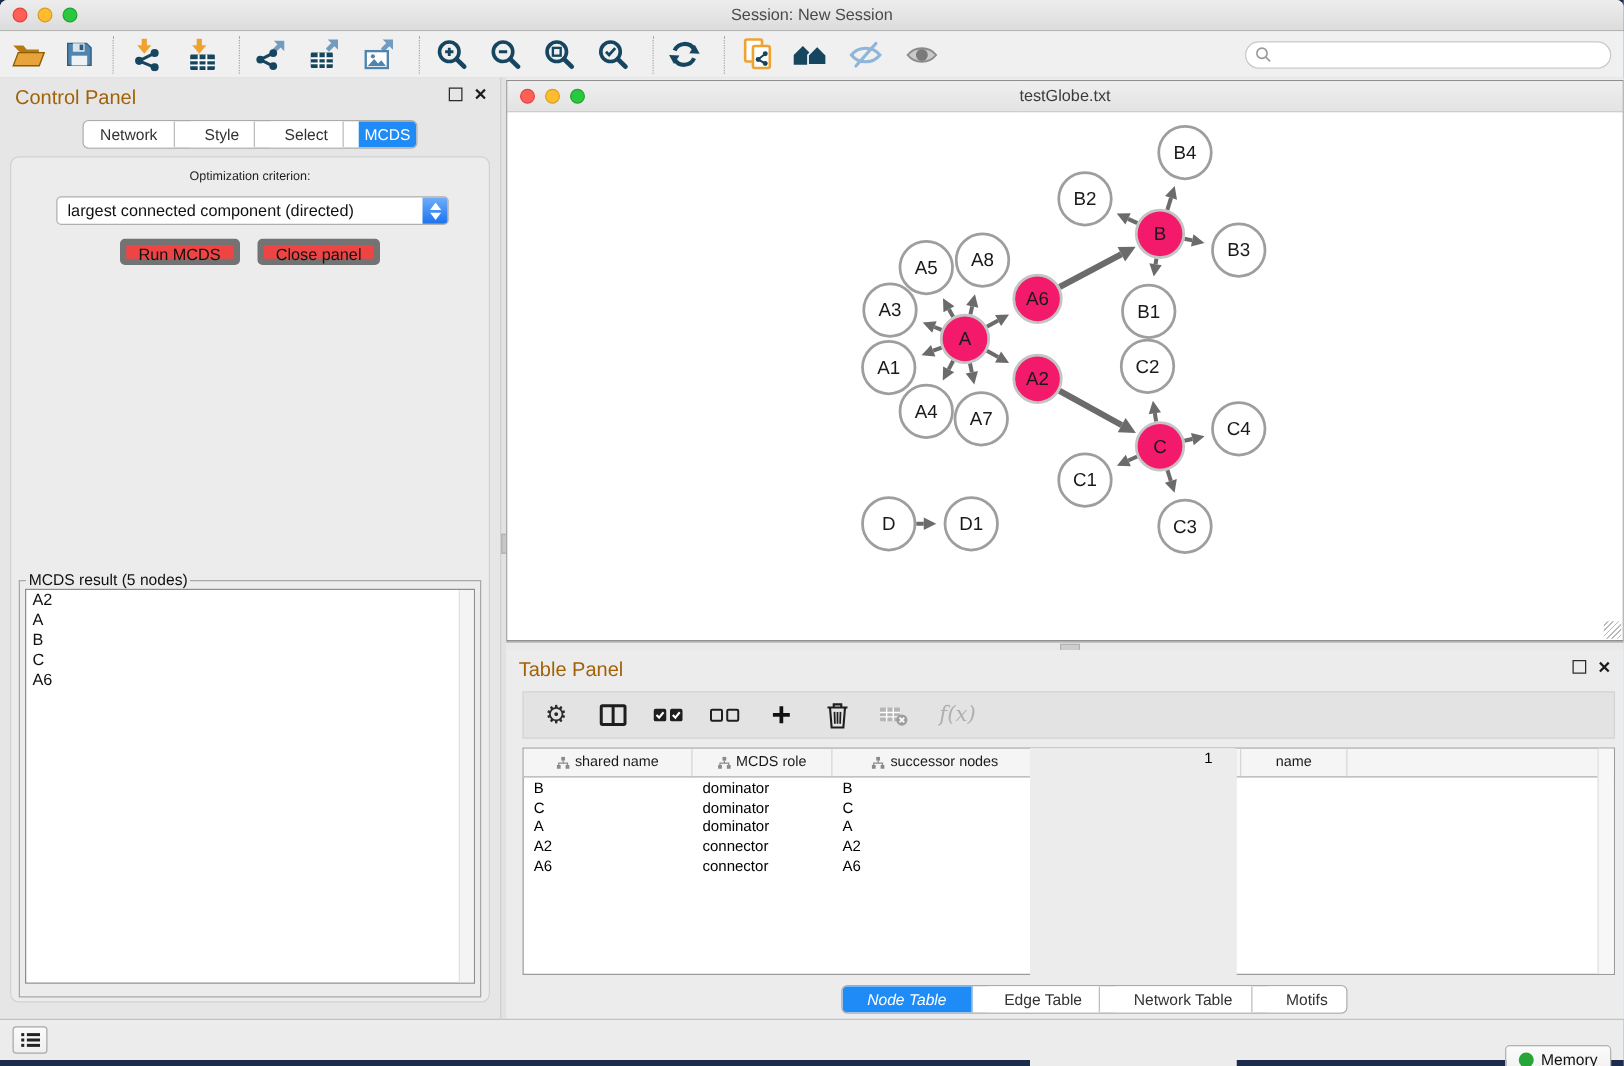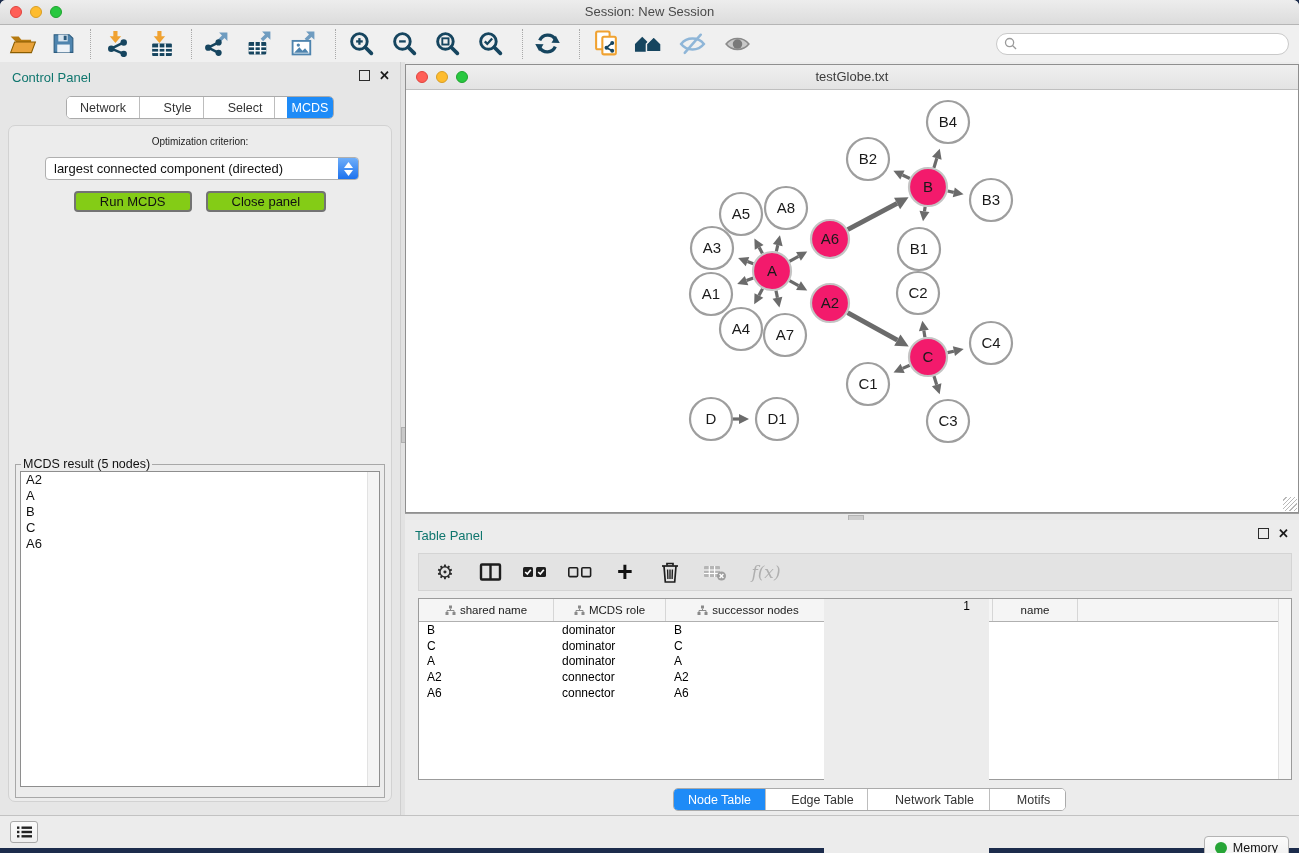--- a/index.html
+++ b/index.html
@@ -20,37 +20,37 @@
   .search{margin-left:auto;margin-right:10px;width:293px;height:22px;background:#fff;border:1px solid #C9C9C9;border-radius:12px;display:flex;align-items:center;padding-left:7px;box-sizing:border-box;}
   .search input{border:none;outline:none;flex:1;font-size:12px;background:transparent;margin-left:4px;}
   
   .main{position:absolute;left:0;top:62px;right:0;height:753px;background:#E6E6E6;}
   .sidebar{position:absolute;left:0;top:0;width:400px;height:753px;background:#E6E6E6;}
   .vdivider{position:absolute;left:400px;top:0;width:5px;height:753px;background:#E2E2E2;border-left:1px solid #CFCFCF;box-sizing:border-box;}
   .vdivider .grip{position:absolute;left:0px;top:365px;width:4px;height:14px;background:#C8C8C8;border:1px solid #AFAFAF;}
   .right{position:absolute;left:405px;top:0;width:894px;height:753px;background:#ECECEC;}
   
   .panel-header{position:absolute;left:0;top:0;right:0;height:28px;}
-  .panel-title{position:absolute;left:12px;top:8px;font-size:13px;color:#0f766e;}
+  .panel-title{position:absolute;left:12px;top:8px;font-size:16px;color:#a16207;}
   .panel-btns{position:absolute;right:10px;top:8px;display:flex;gap:9px;align-items:center;}
   .floatbox{width:9px;height:9px;border:1.5px solid #2B2B2B;display:inline-block;}
   .closex{font-size:13px;font-weight:700;color:#1a1a1a;line-height:11px;}
   .ctl-tabs{position:absolute;left:0;right:0;top:34px;display:flex;justify-content:center;}
   .segwrap{display:flex;border:1px solid #ABABAB;border-radius:5px;overflow:hidden;background:#fff;height:21px;gap:12px;}
   .seg{border:none;background:#fff;font-family:"Liberation Sans",sans-serif;font-size:12.5px;color:#333;border-right:1px solid #BDBDBD;padding:0;}
   .seg:last-child{border-right:none;}
   .seg.active{background:#1E8BF7;color:#fff;}
   .ctl-content{position:absolute;left:8px;right:8px;top:63px;height:675px;background:#ECECEC;border:1px solid #D2D2D2;border-radius:7px;}
   .opt-label{position:absolute;left:0;right:0;top:10px;text-align:center;font-size:10px;color:#1d1d1d;}
   .dropdown{position:absolute;left:36px;top:31px;width:314px;height:23px;background:#fff;border:1px solid #AFAFAF;border-radius:4px;box-sizing:border-box;display:flex;align-items:center;}
   .dropdown .dd-text{flex:1;font-size:13px;color:#111;padding-left:8px;white-space:nowrap;overflow:hidden;}
   .dd-stepper{width:20px;height:21px;background:linear-gradient(#6FAEF9,#1D72EE);border-radius:0 3px 3px 0;display:flex;flex-direction:column;align-items:center;justify-content:center;gap:2px;}
   .dd-stepper svg{display:block;}
   .btn-row{position:absolute;left:0;right:0;top:65px;display:flex;justify-content:center;gap:14px;}
-  .macbtn{height:21px;background:#84cc16;border:2px solid #737373;border-radius:4px;font-family:"Liberation Sans",sans-serif;font-size:13px;color:#111;padding:0 24px;}
+  .macbtn{height:21px;background:#ef4444;border:5px solid #737373;border-radius:4px;font-family:"Liberation Sans",sans-serif;font-size:13px;color:#111;padding:0 10px;}
   .mcds-fieldset{position:absolute;left:6px;right:6px;top:331px;height:339px;border:1px solid #A8A8A8;margin:0;padding:0;background:#ECECEC;}
   .mcds-fieldset legend{font-size:12.5px;color:#111;margin-left:5px;padding:0 2px;}
   .mcds-list{position:absolute;left:4px;right:4px;top:0px;bottom:5px;background:#fff;border:1px solid #8E8E8E;overflow:hidden;}
   .mcds-item{font-size:13px;color:#111;line-height:16px;padding-left:5px;}
   .mcds-scroll{position:absolute;right:0;top:0;bottom:0;width:11px;background:#F4F4F4;border-left:1px solid #E2E2E2;}
   
   .net-window{position:absolute;left:0;top:2px;width:894px;height:449px;background:#fff;border:1px solid #8F8F8F;box-sizing:border-box;}
   .net-titlebar{position:absolute;left:0;right:0;top:0;height:24px;background:linear-gradient(#EFEFEF,#E3E3E3);border-bottom:1px solid #BFBFBF;}
   .net-title{position:absolute;left:0;right:0;top:4px;text-align:center;font-size:13px;color:#3c3c3c;}
   .net-canvas{position:absolute;left:0;right:0;top:25px;bottom:0;background:#fff;overflow:hidden;}
@@ -531,21 +531,21 @@
                 <div class="td right" style="width: 165px;">1</div>
                 <div class="td right" style="width: 162px;">1</div>
                 <div class="td left" style="width: 85px;">A6</div>
               </div>
             </div>
           <div class="tbl-scroll"></div>
         </div>
 
         <div class="tp-tabs">
           <div class="segwrap" id="tp-tabs-wrap">
-              <button class="seg active" style="width: 92px;">Node Table</button>
+              <button class="seg active" style="width: 104px; font-style: italic;">Node Table</button>
               <button class="seg" style="width: 90px;">Edge Table</button>
               <button class="seg" style="width: 110px;">Network Table</button>
               <button class="seg" style="width: 63px;">Motifs</button>
             </div>
         </div>
       </div>
     </section>
   </div>
 
   <div class="statusbar">

